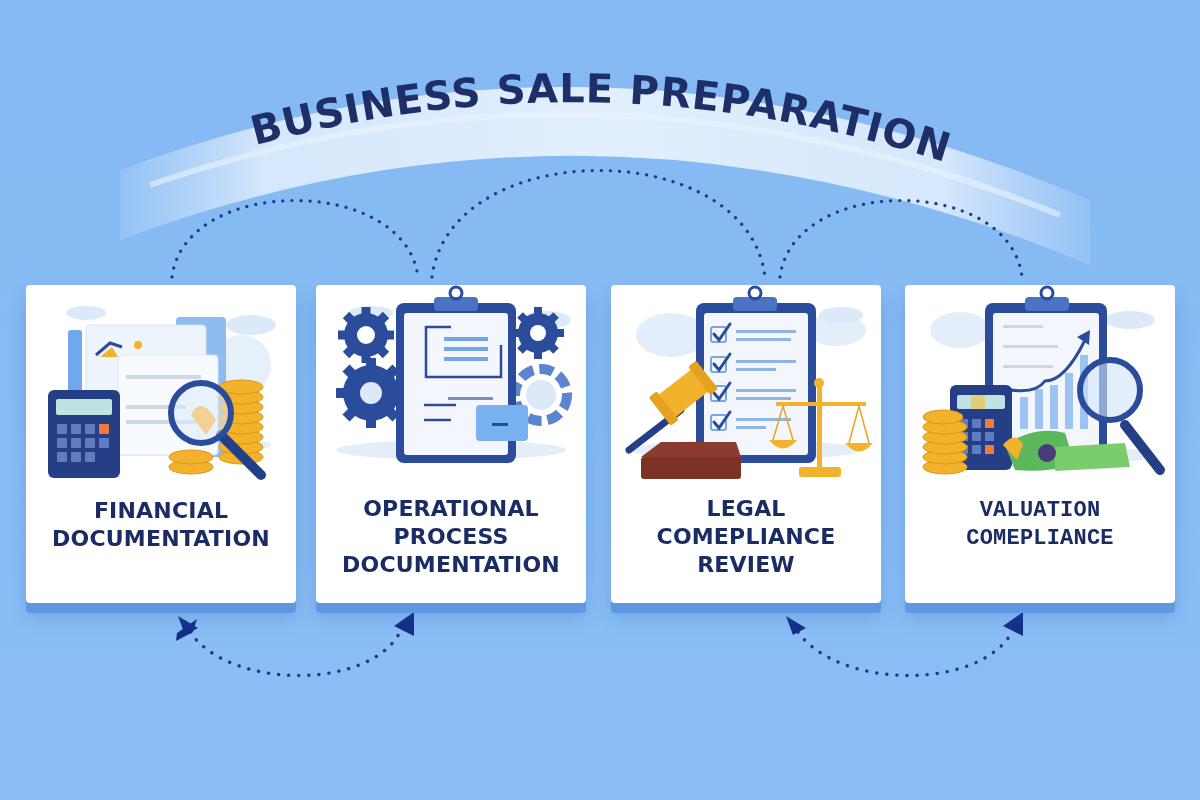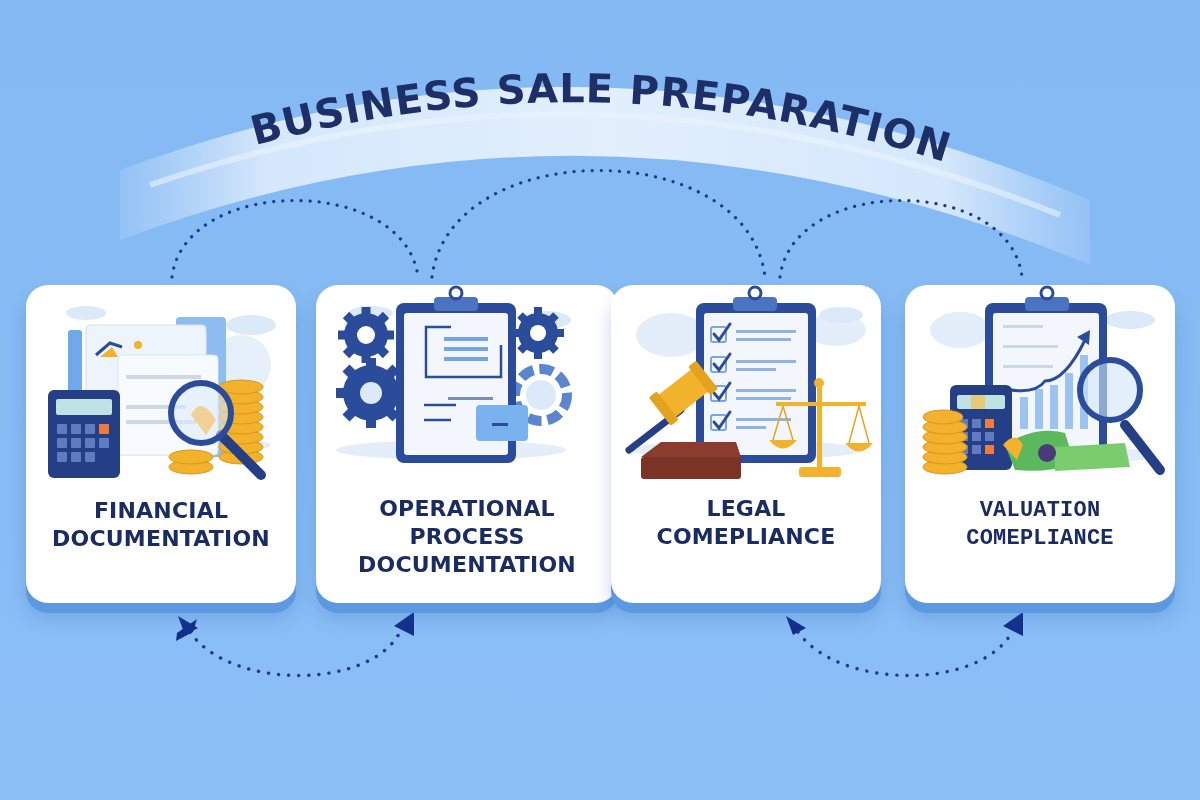--- a/index.html
+++ b/index.html
@@ -5,33 +5,33 @@
   html, body { margin: 0; padding: 0; }
   body {
     width: 1200px; height: 800px; overflow: hidden; position: relative;
     background: linear-gradient(180deg, #84b9f3 0%, #86bbf4 50%, #8cbff6 100%);
     font-family: "DejaVu Sans", "Liberation Sans", sans-serif;
   }
   .stage { position: absolute; left: 0; top: 0; width: 1200px; height: 800px; }
   svg.overlay { position: absolute; left: 0; top: 0; }
   .card {
     position: absolute; top: 285px; width: 270px; height: 318px;
-    background: #ffffff; border-radius: 22px;
+    background: #ffffff; border-radius: 4px;
     box-shadow: 0 10px 0 #5d98e2, 0 14px 18px rgba(40,90,170,0.25);
   }
   .card .art { position: absolute; left: 0; top: 0; width: 270px; height: 200px; }
   .card .label {
     position: absolute; left: 0; right: 0; top: 210px;
     text-align: center; color: #1a2c63; font-weight: bold;
     font-size: 22px; line-height: 28px; letter-spacing: 0.2px;
     font-family: "DejaVu Sans", sans-serif;
   }
   .card .label div { white-space: nowrap; }
   .card.c1 { left: 26px; }
-  .card.c2 { left: 316px; padding-left: 32px; }
+  .card.c2 { left: 316px; }
   .card.c3 { left: 611px; }
   .card.c4 { left: 905px; }
   .card.c1 .label { top: 212px; }
   .card.c4 .label { top: 212px; font-family: Liberation Mono, monospace; }
 </style>
 </head>
 <body>
 
 <div class="stage">
 
@@ -268,20 +268,21 @@
         <line x1="172" y1="121" x2="182" y2="155" stroke-width="1.5" fill="none"></line>
         <line x1="248" y1="121" x2="238" y2="158" stroke-width="1.5" fill="none"></line>
         <line x1="248" y1="121" x2="258" y2="158" stroke-width="1.5" fill="none"></line>
         <path d="M 158 155 Q 172 172 186 155 Z" stroke="none"></path>
         <path d="M 234 158 Q 248 175 262 158 Z" stroke="none"></path>
       </g>
     </svg>
     <div class="label">
       <div>LEGAL</div>
       <div>COMEPLIANCE</div>
+      <div>REVIEW</div>
     </div>
   </div>
 
   <div class="card c4">
     <svg class="art" viewBox="0 0 270 200">
       <ellipse cx="55" cy="45" rx="30" ry="18" fill="#e3eefa"></ellipse>
       <ellipse cx="225" cy="35" rx="25" ry="9" fill="#dbe9f9"></ellipse>
       <ellipse cx="135" cy="170" rx="115" ry="10" fill="#e3eefa"></ellipse>
 
       <g>

